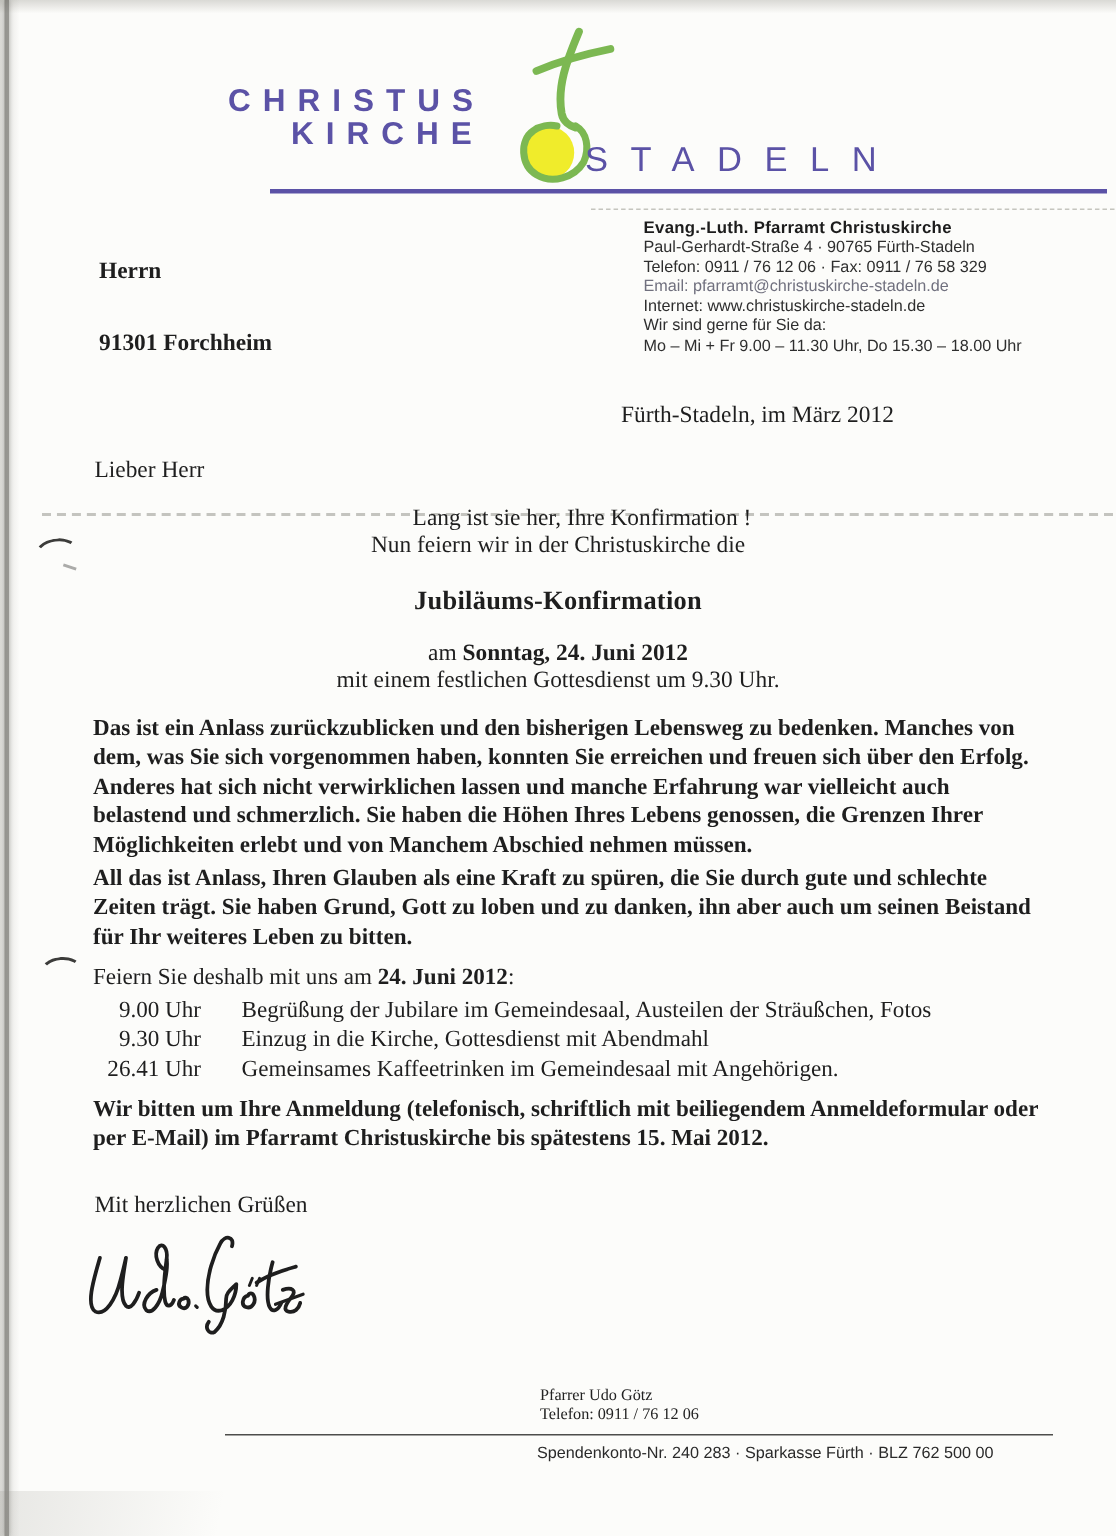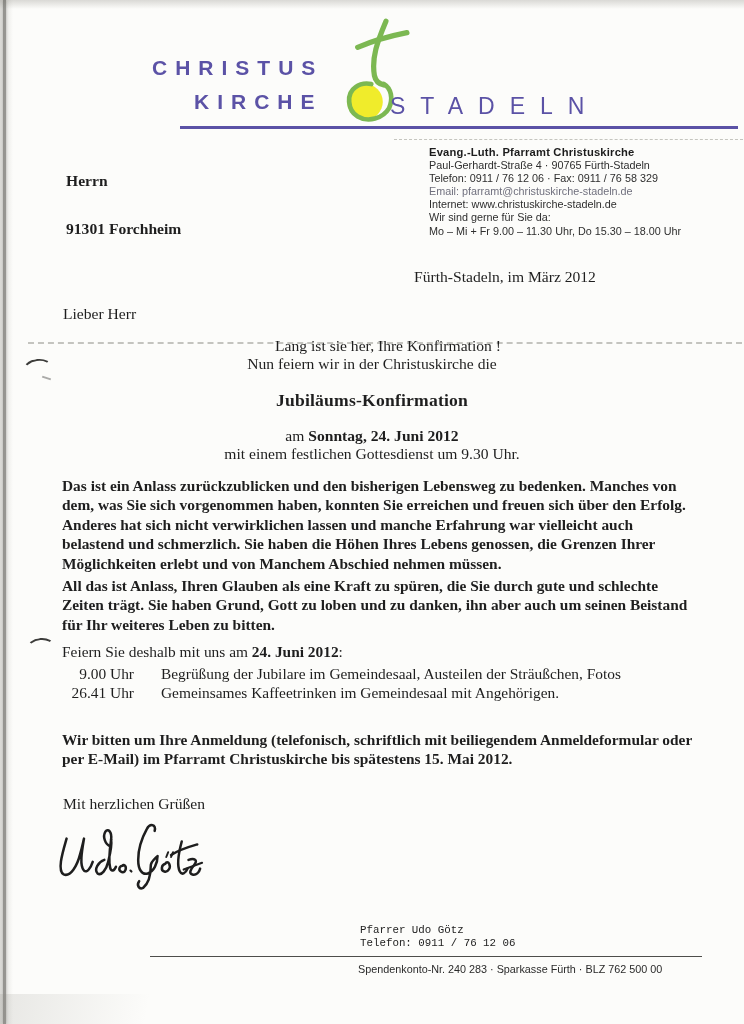--- a/index.html
+++ b/index.html
@@ -22,21 +22,21 @@
     background:linear-gradient(100deg,rgba(138,136,128,.18),rgba(255,255,255,0) 70%);}
   .fold-line{left:28px;top:342px;width:714px;border-top:2px dashed rgba(150,150,142,.55);}
   .fold-line-top{left:394px;top:139px;width:349px;border-top:1px dashed rgba(160,160,152,.6);}
   .pen-arc{border:2.5px solid transparent;border-top-color:#3c3c3a;border-radius:50%;}
   .pen-arc.a1{left:23px;top:359px;width:26px;height:17px;transform:rotate(-8deg);}
   .pen-arc.a2{left:27px;top:638px;width:24px;height:15px;transform:rotate(-5deg);}
   .pen-tail{left:42px;top:377px;width:9px;height:2px;background:rgba(90,90,88,.5);transform:rotate(18deg);}
   
   .logo-word{font-family:"Liberation Sans",sans-serif;color:var(--logo-purple,#5b52a6);white-space:nowrap;}
   .logo-christus{left:152px;top:56px;font-size:21px;font-weight:700;letter-spacing:8px;}
-  .logo-kirche{left:194px;top:90px;font-size:21px;font-weight:700;letter-spacing:8px;}
+  .logo-kirche{left:194px;top:78px;font-size:21px;font-weight:700;letter-spacing:8px;}
   .logo-stadeln{left:390px;top:93px;font-size:23px;font-weight:400;letter-spacing:15px;}
   .logo-rule{left:180px;top:126px;width:558px;height:2.5px;background:var(--logo-purple,#5b52a6);}
   .logo-icon{left:326px;top:18px;}
   
   .office{left:429px;top:146px;width:300px;font-family:Liberation Sans, sans-serif;
     font-size:10.8px;line-height:13.1px;color:#2e2e2e;}
   .office .o-name{font-weight:700;font-size:11.2px;letter-spacing:.2px;color:#1c1c1c;}
   .office .o-email{color:#70707e;}
   
   .serif{font-size:15.4px;line-height:19.4px;font-weight:bold;}
@@ -55,21 +55,21 @@
   .para2{top:576px;}
   .sched-intro{left:62px;top:643px;font-size:15.4px;}
   .schedule{left:62px;top:664px;width:640px;}
   .srow{display:flex;line-height:19.3px;font-size:15.4px;}
   .srow .stime{width:72px;text-align:right;flex:0 0 72px;}
   .srow .sact{margin-left:27px;}
   .para3{top:730px;}
   .closing{left:63px;top:795px;font-size:15.6px;}
   .signature{left:54px;top:816px;}
   
-  .foot-contact{left:360px;top:924px;font-family:Liberation Mono, monospace;
+  .foot-contact{left:360px;top:924px;font-family:Liberation Serif, serif;
     font-size:10.8px;line-height:13px;color:#222;}
   .foot-rule{left:150px;top:956px;width:552px;height:1.4px;background:#4d4d4b;}
   .foot-bank{left:358px;top:963px;font-family:"Liberation Sans",sans-serif;
     font-size:10.8px;color:#2a2a2a;white-space:nowrap;}
   b{font-weight:700;}
 </style>
 </head>
 <body>
 
 <div class="page">
@@ -124,20 +124,24 @@
   <div class="abs serif para para1">Das ist ein Anlass zurückzublicken und den bisherigen Lebensweg zu bedenken. Manches von dem, was Sie sich vorgenommen haben, konnten Sie erreichen und freuen sich über den Erfolg. Anderes hat sich nicht verwirklichen lassen und manche Erfahrung war vielleicht auch belastend und schmerzlich. Sie haben die Höhen Ihres Lebens genossen, die Grenzen Ihrer Möglichkeiten erlebt und von Manchem Abschied nehmen müssen.</div>
   <div class="abs serif para para2">All das ist Anlass, Ihren Glauben als eine Kraft zu spüren, die Sie durch gute und schlechte Zeiten trägt. Sie haben Grund, Gott zu loben und zu danken, ihn aber auch um seinen Beistand für Ihr weiteres Leben zu bitten.</div>
 
   <div class="abs sched-intro"><span>Feiern Sie deshalb mit uns am </span><b>24. Juni 2012</b><span>:</span></div>
   <div class="abs schedule">
     <div class="srow">
       <span class="stime">9.00 Uhr</span>
       <span class="sact">Begrüßung der Jubilare im Gemeindesaal, Austeilen der Sträußchen, Fotos</span>
     </div>
     <div class="srow">
+      <span class="stime">9.30 Uhr</span>
+      <span class="sact">Einzug in die Kirche, Gottesdienst mit Abendmahl</span>
+    </div>
+    <div class="srow">
       <span class="stime">26.41 Uhr</span>
       <span class="sact">Gemeinsames Kaffeetrinken im Gemeindesaal mit Angehörigen.</span>
     </div>
   </div>
 
   <div class="abs serif para para3">Wir bitten um Ihre Anmeldung (telefonisch, schriftlich mit beiliegendem Anmeldeformular oder per E-Mail) im Pfarramt Christuskirche bis spätestens 15. Mai 2012.</div>
 
   <div class="abs closing">Mit herzlichen Grüßen</div>
   <div class="abs signature" aria-label="Udo Götz">
     <svg width="150" height="82" viewBox="0 0 155 82">

